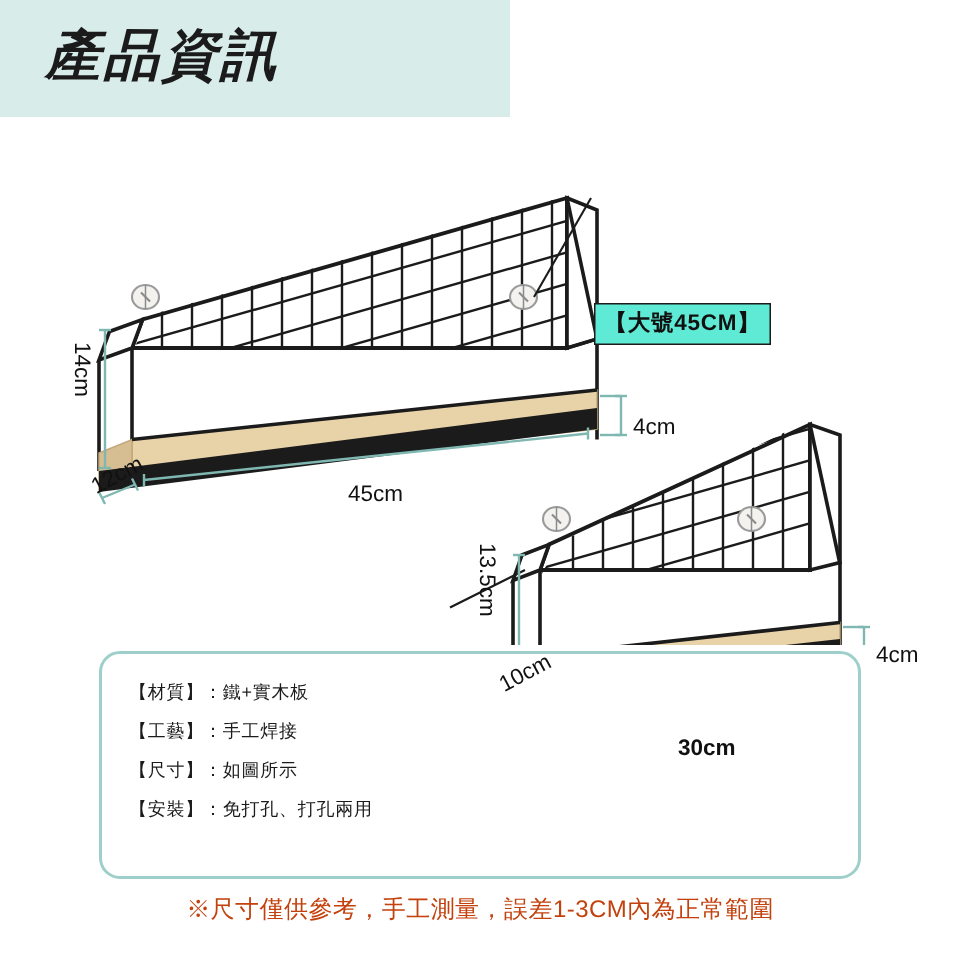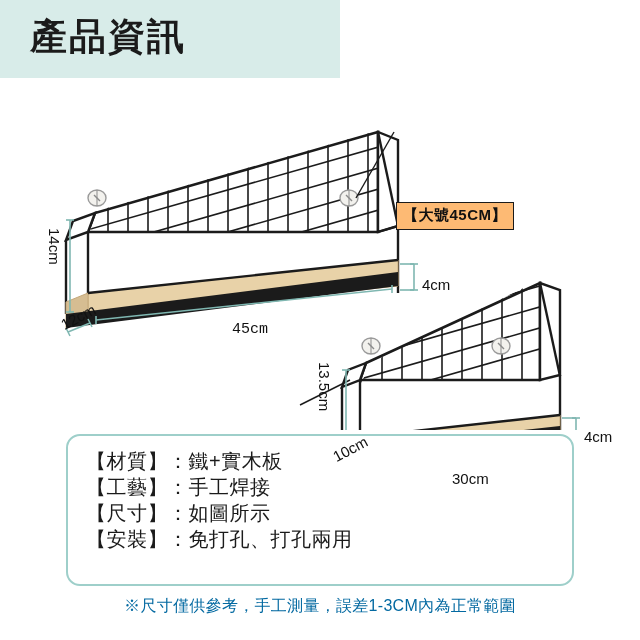--- a/index.html
+++ b/index.html
@@ -30,20 +30,21 @@
   }
   .title {
     position: absolute;
     left: 30px;
     top: 18px;
     font-size: 37px;
     font-weight: bold;
     color: #1b1b1b;
     letter-spacing: 2px;
     line-height: 1;
+    font-style: italic;
   }
   .diagram {
     position: absolute;
     left: 0;
     top: 80px;
     width: 640px;
     height: 350px;
   }
   .spec-box {
     position: absolute;
@@ -55,47 +56,47 @@
     border-radius: 14px;
     box-sizing: border-box;
   }
   .spec-list {
     position: absolute;
     left: 18px;
     top: 12px;
     right: 10px;
   }
   .spec-line {
-    font-size: 20px;
+    font-size: 12px;
     color: #1b1b1b;
     line-height: 26px;
     white-space: nowrap;
     letter-spacing: 0.5px;
   }
   .spec-line .k {
     font-weight: normal;
   }
   .footnote {
     position: absolute;
     left: 0;
     top: 596px;
     width: 640px;
     text-align: center;
     font-size: 16px;
-    color: #0369a1;
+    color: #c2410c;
     letter-spacing: 0.3px;
   }
   .label-box {
     position: absolute;
     border: 1.5px solid #1b1b1b;
     font-size: 15px;
     font-weight: bold;
     color: #111;
     padding: 3px 6px 4px 6px;
-    background: #fdba74;
+    background: #5eead4;
     white-space: nowrap;
     letter-spacing: 0.5px;
   }
   #label-large { left: 396px; top: 122px; }
   #label-small { left: 196px; top: 395px; }
 
   .dim {
     position: absolute;
     font-size: 15px;
     color: #111;
@@ -104,25 +105,25 @@
   .dim.vertical {
     writing-mode: vertical-rl;
     text-orientation: mixed;
   }
   .dim.rot-left {
     transform: rotate(-28deg);
     transform-origin: left top;
   }
   #dim-14 { left: 46px; top: 148px; font-size: 15px; }
   #dim-12 { left: 58px; top: 238px; }
-  #dim-45 { left: 232px; top: 241px; font-family: Liberation Mono, monospace; }
+  #dim-45 { left: 232px; top: 241px; }
   #dim-4a { left: 422px; top: 196px; }
   #dim-135 { left: 316px; top: 282px; }
   #dim-10 { left: 330px; top: 370px; }
-  #dim-30 { left: 452px; top: 390px; }
+  #dim-30 { left: 452px; top: 410px; font-weight: bold; }
   #dim-4b { left: 584px; top: 348px; }
 </style>
 </head>
 <body>
 
 <div id="page">
 
   <div class="corner-accent"></div>
   <div class="title">產品資訊</div>
 

